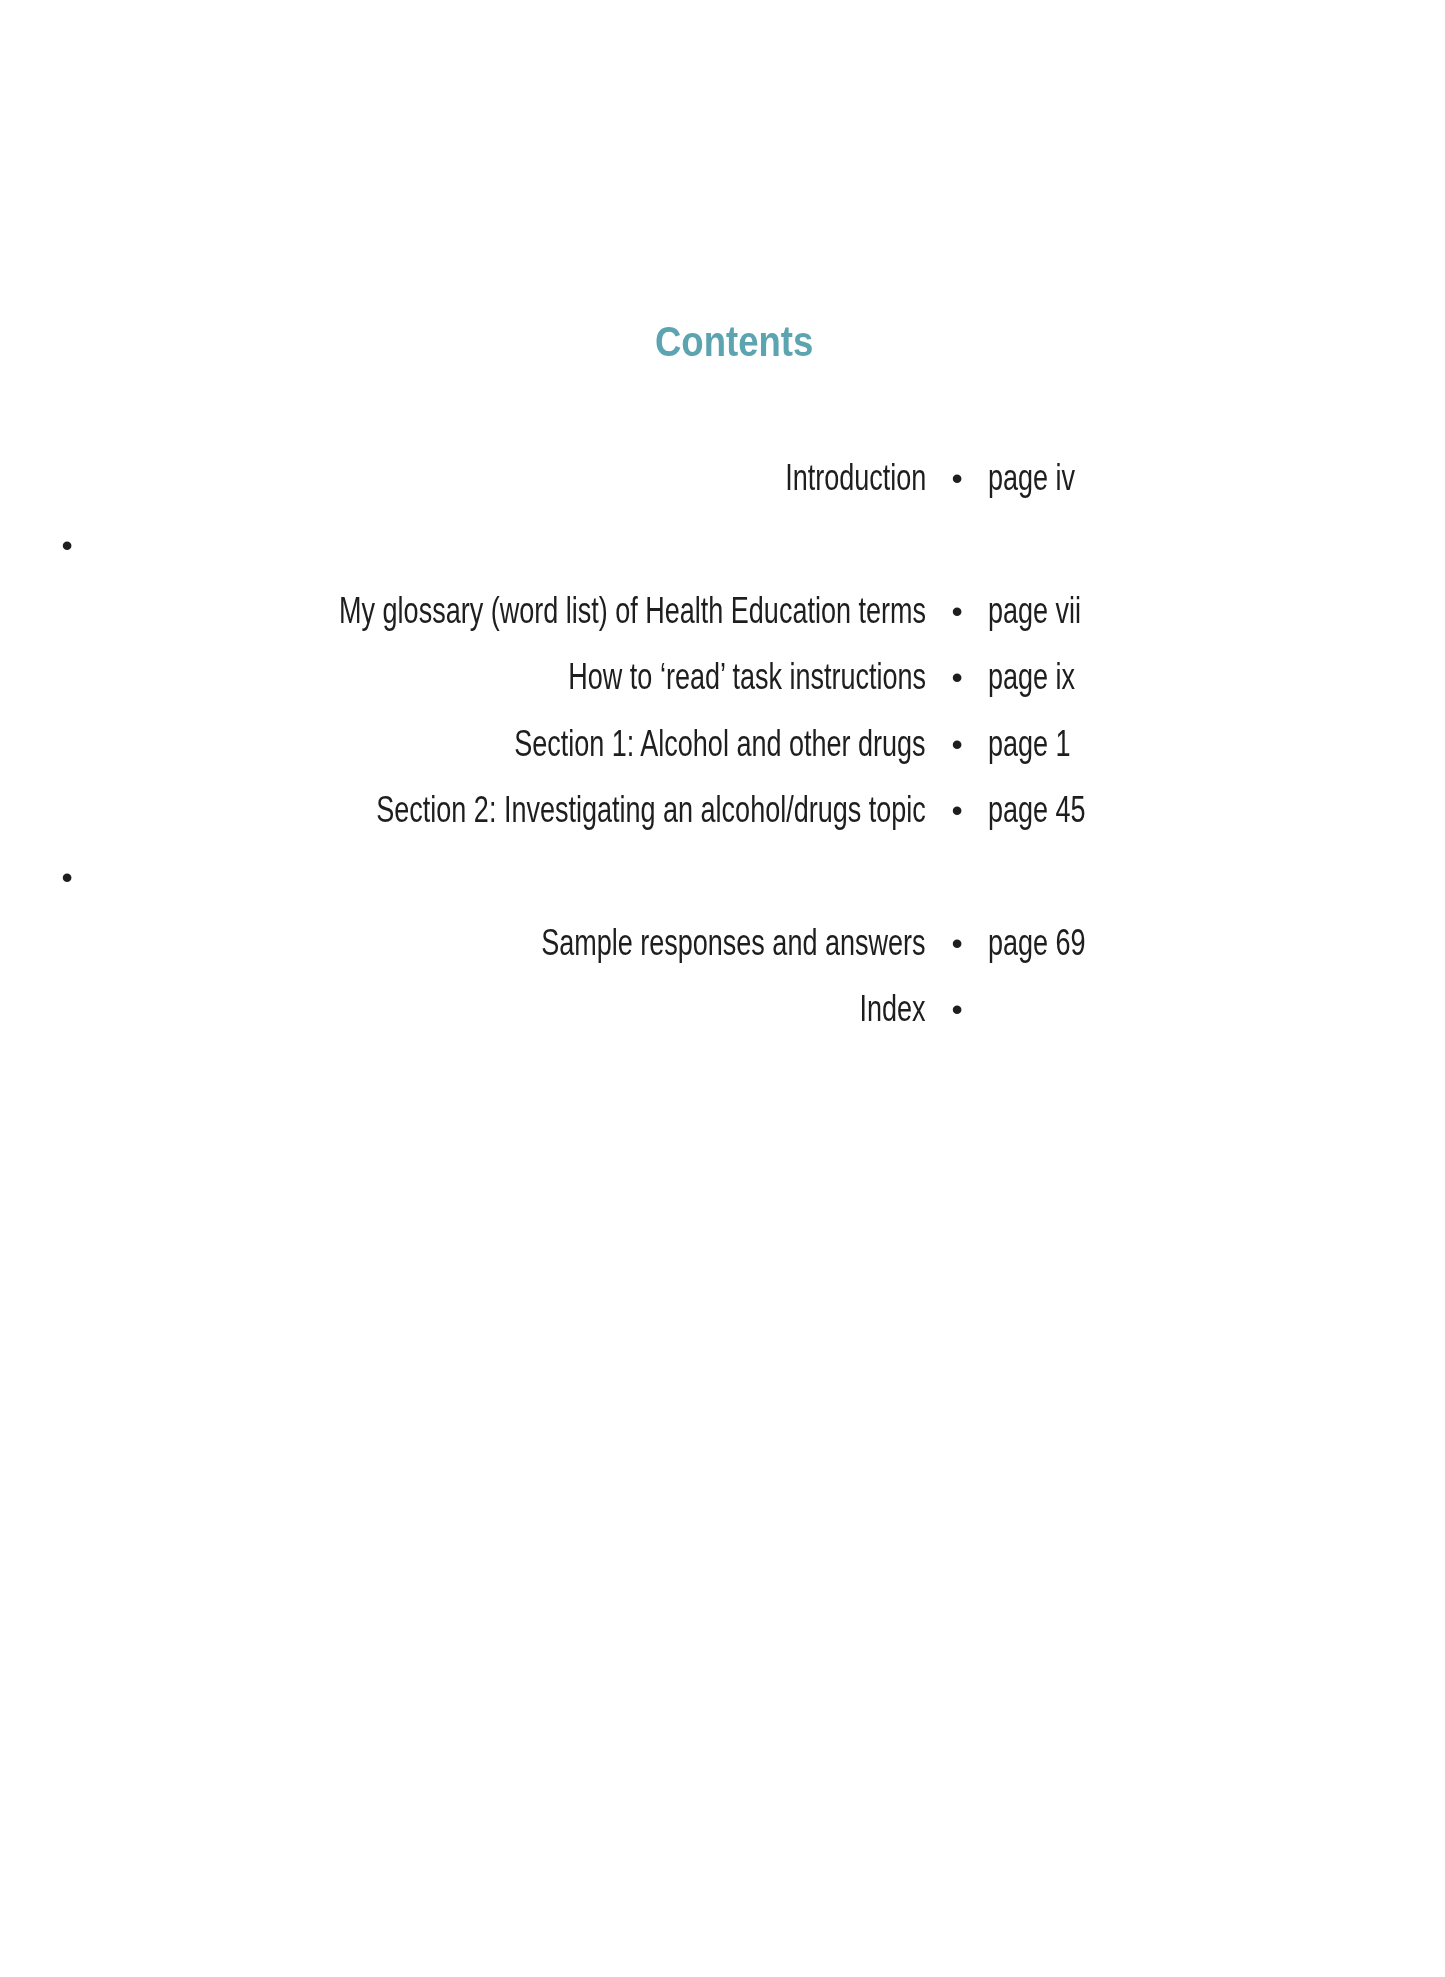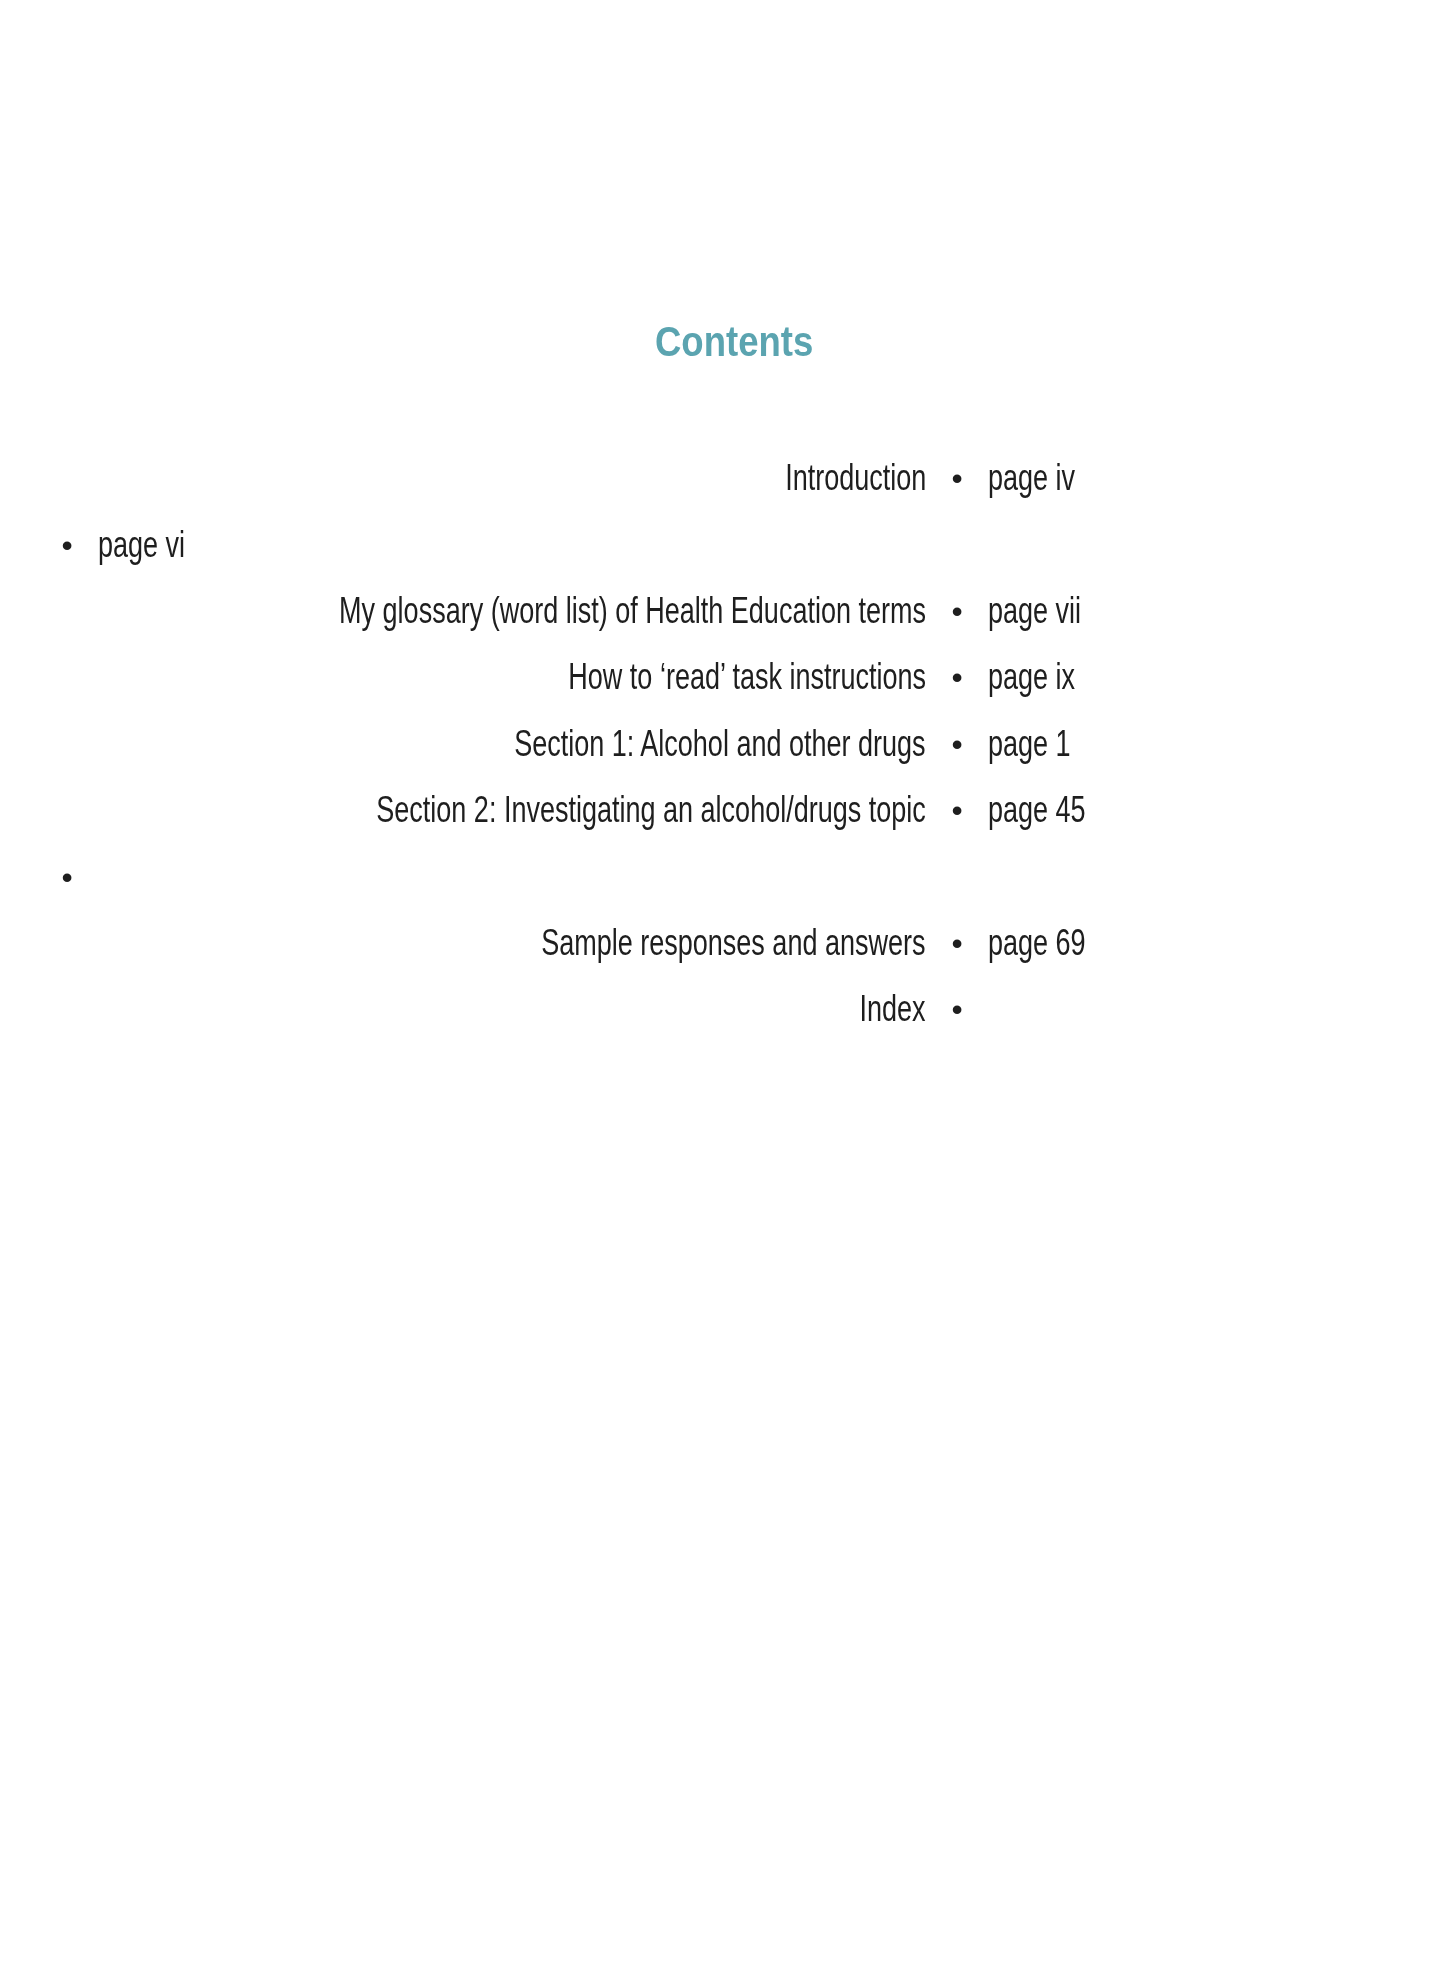--- a/index.html
+++ b/index.html
@@ -87,21 +87,20 @@
   <div class="toc">
 
     <div class="toc-row">
       <div class="cell-label"><span class="squeeze-r">Introduction</span></div>
       <div class="cell-bullet">•</div>
       <div class="cell-page"><span class="squeeze-l">page iv</span></div>
     </div>
 
     <div class="toc-row">
       <div class="cell-bullet">•</div>
-      <div class="cell-page"><span class="squeeze-l">page vi</span></div>
     </div>
 
     <div class="toc-row">
       <div class="cell-label"><span class="squeeze-r">My glossary (word list) of Health Education terms</span></div>
       <div class="cell-bullet">•</div>
       <div class="cell-page"><span class="squeeze-l">page vii</span></div>
     </div>
 
     <div class="toc-row">
       <div class="cell-label"><span class="squeeze-r">How to ‘read’ task instructions</span></div>

